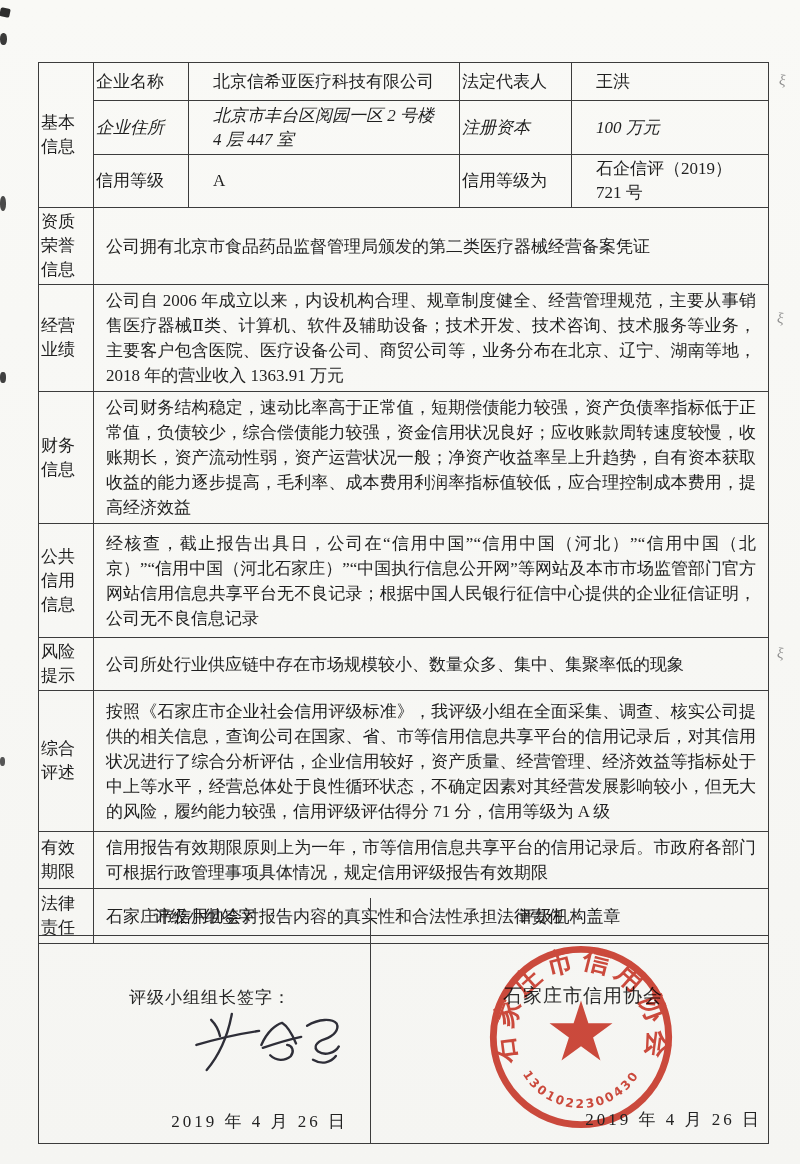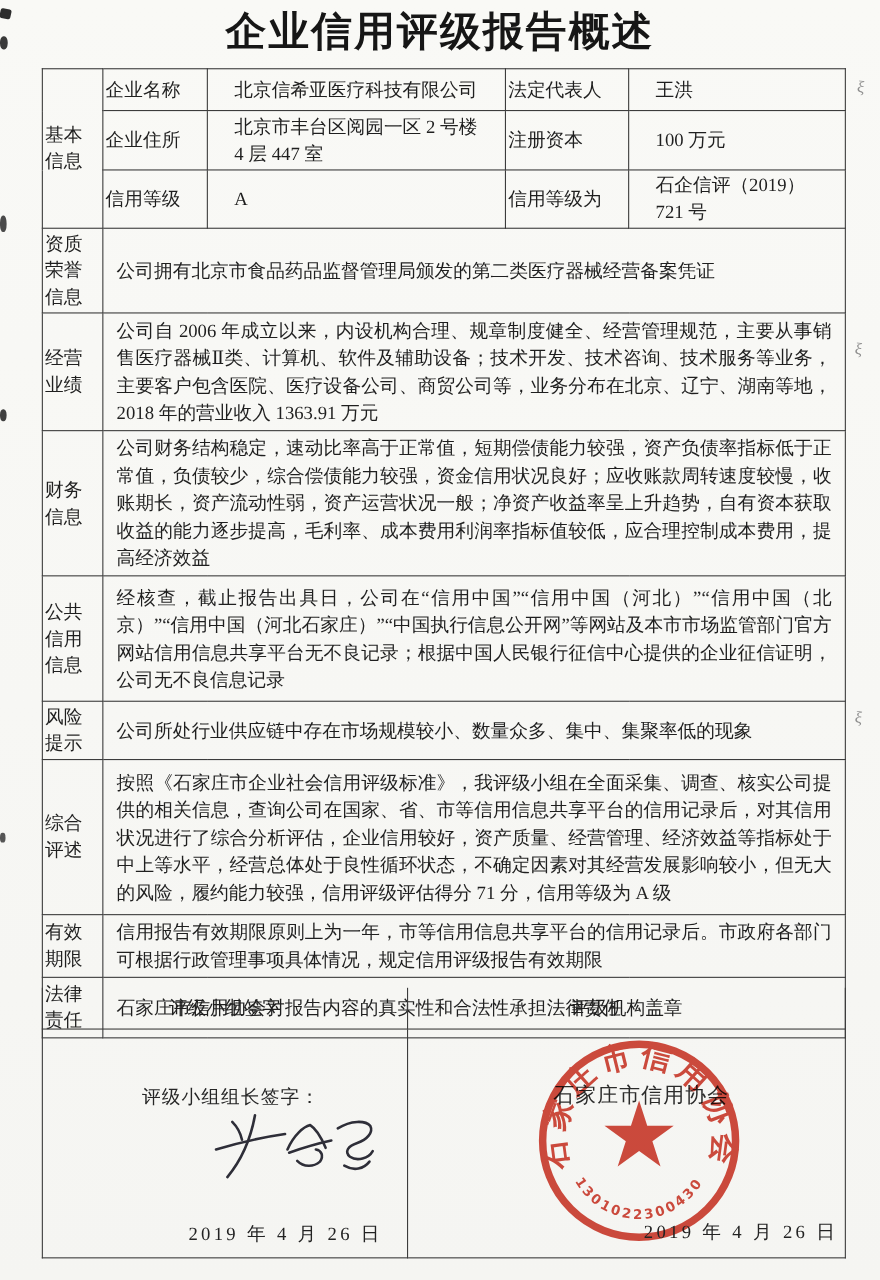--- a/index.html
+++ b/index.html
@@ -37,21 +37,21 @@
   }
   td.val{
     padding:2px 24px;
     line-height:24px;
   }
   td.content{
     padding:3px 12px;
     line-height:25px;
     text-align:justify;
   }
-  tr.rh38{height:38px;} tr.rh54{height:54px;} tr.rh37{height:37px;}
+  tr.rh38{height:38px;} tr.rh54{height:54px;font-style:italic;} tr.rh37{height:37px;}
   tr.s0{height:72px;} tr.s1{height:103px;} tr.s2{height:128px;}
   tr.s3{height:114px;} tr.s4{height:44px;} tr.s5{height:141px;}
   tr.s6{height:50px;font-family:Liberation Serif, serif;} tr.s7{height:55px;}
   tr.fh{height:37px;}
   tr.fh td{text-align:center;padding:2px 6px;border-top:none;}
   tr.fb{height:208px;}
   tr.fb td{position:relative;vertical-align:top;}
   .leader-label{
     position:absolute;left:90px;top:50px;font-size:17px;letter-spacing:1px;color:#262626;
   }
@@ -85,21 +85,20 @@
 
   <span class="artifact a1"></span>
   <span class="artifact a2"></span>
   <span class="artifact a3"></span>
   <span class="artifact a4"></span>
   <span class="artifact a5"></span>
   <span class="edge-mark m1">ξ</span>
   <span class="edge-mark m2">ξ</span>
   <span class="edge-mark m3">ξ</span>
 
-  <h1 class="title">企业信用评级报告概述</h1>
 
   <table class="tbl main">
     <colgroup>
       <col style="width:55px">
         <col style="width:95px">
         <col style="width:271px">
       <col style="width:112px">
         <col style="width:197px">
     </colgroup>
     <tbody>

